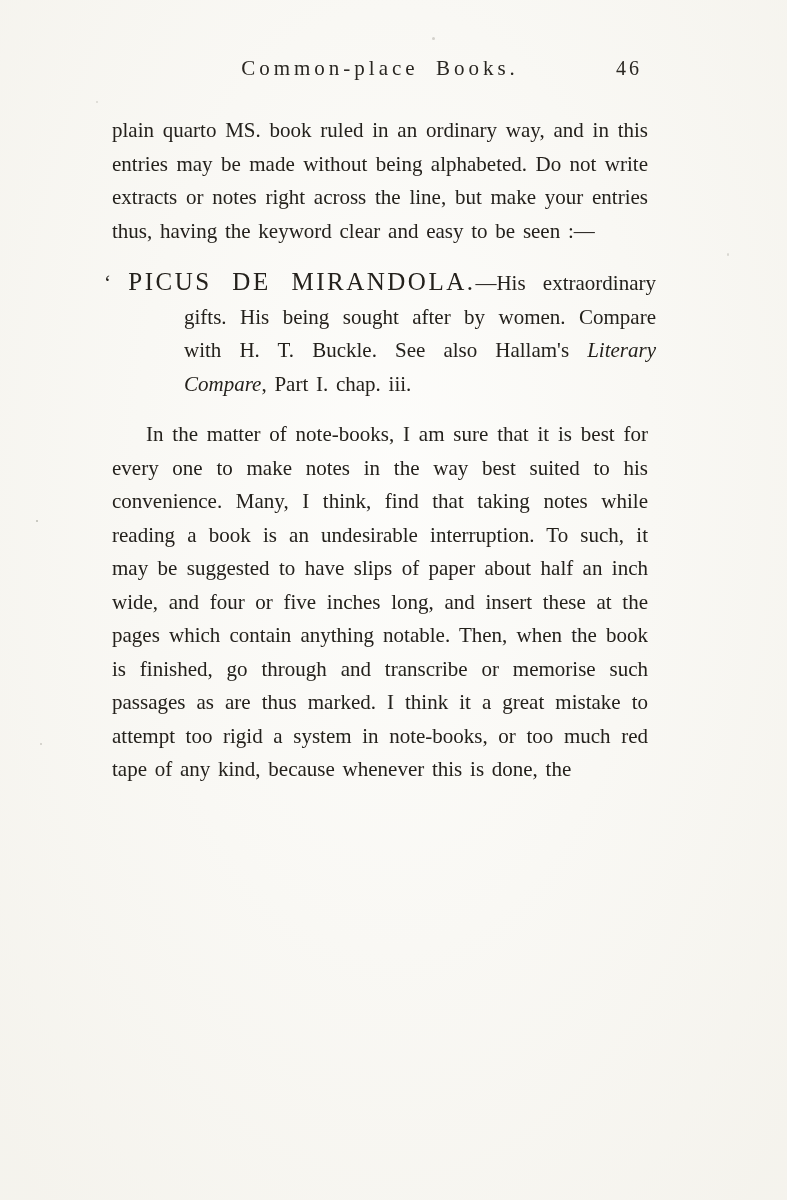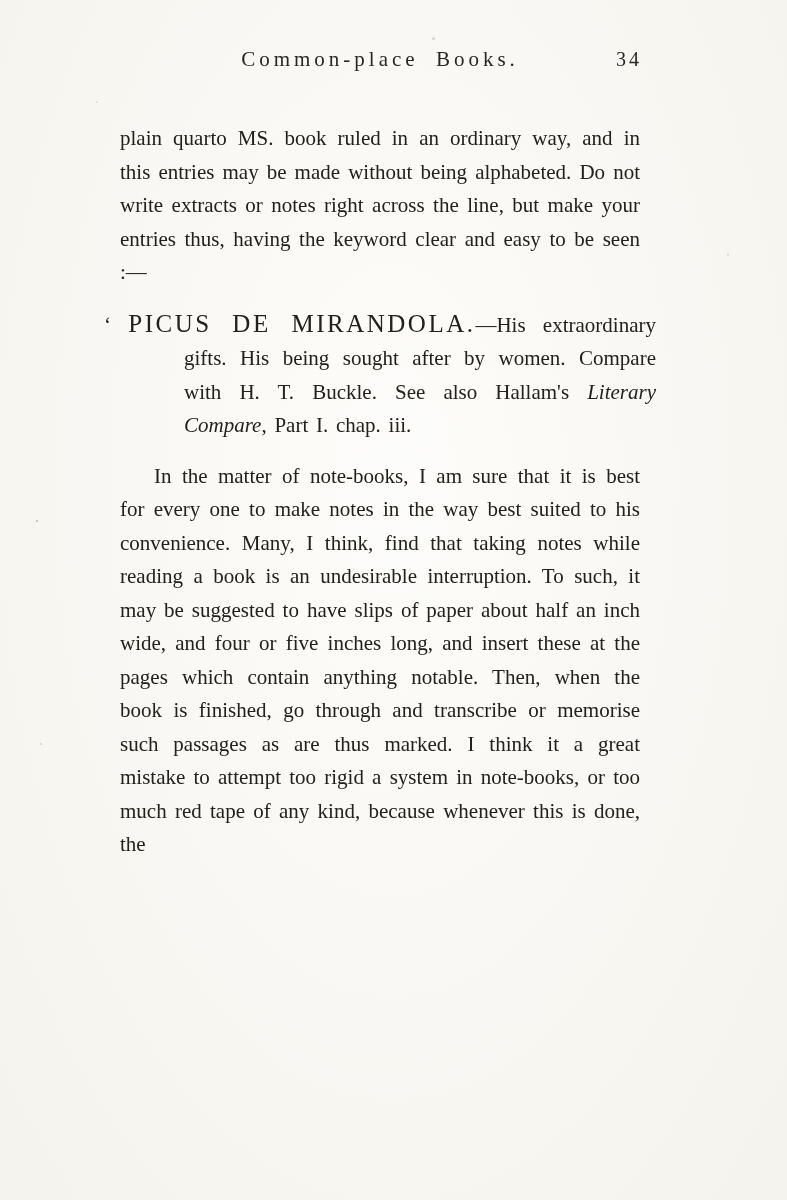--- a/index.html
+++ b/index.html
@@ -17,21 +17,21 @@
   }
   .page {
     position: absolute;
     inset: 0;
     background:
       radial-gradient(ellipse at 50% 40%, rgba(255,255,255,0.6), rgba(235,232,224,0.35) 95%),
       #faf9f4;
   }
   .page-header {
     position: absolute;
-    top: 47px;
+    top: 56px;
     left: 104px;
     width: 552px;
     height: 30px;
   }
   .running-title {
     display: block;
     text-align: center;
     font-size: 21px;
     letter-spacing: 4px;
     word-spacing: 8px;
@@ -49,21 +49,21 @@
     position: absolute;
     top: 106px;
     left: 104px;
     width: 552px;
     font-size: 21px;
     line-height: 33.5px;
     text-align: justify;
     word-spacing: 2.5px;
   }
   .para {
-    margin: 16px;
+    margin: 8px;
   }
   .para.first {
     text-indent: 0;
   }
   .para.indented {
     text-indent: 34px;
   }
   .entry {
     margin: 17px 0 17px 0;
     padding-left: 80px;
@@ -88,21 +88,21 @@
   .speck.s4 { width: 2px; height: 2px; left: 40px;  top: 743px; opacity:.4;}
   .speck.s5 { width: 2px; height: 2px; left: 96px;  top: 101px; opacity:.3;}
 </style>
 </head>
 <body>
 
 <div class="page">
 
   <div class="page-header">
     <span class="running-title">Common-place Books.</span>
-    <span class="page-number">34</span>
+    <span class="page-number">46</span>
   </div>
 
   <div class="text-col">
 
     <p class="para first">plain quarto MS. book ruled in an ordinary way, and in this entries may be made without being alphabeted.  Do not write extracts or notes right across the line, but make your entries thus, having the keyword clear and easy to be seen :—</p>
 
     <div class="entry">
       <span>‘ </span><span class="keyword">PICUS DE MIRANDOLA.</span><span>—</span><span>His extraordinary gifts.  His being sought after by women.  Compare with H. T. Buckle.  See also Hallam's </span><em>Literary Compare</em><span>, Part I. chap. iii.</span>
     </div>
 

